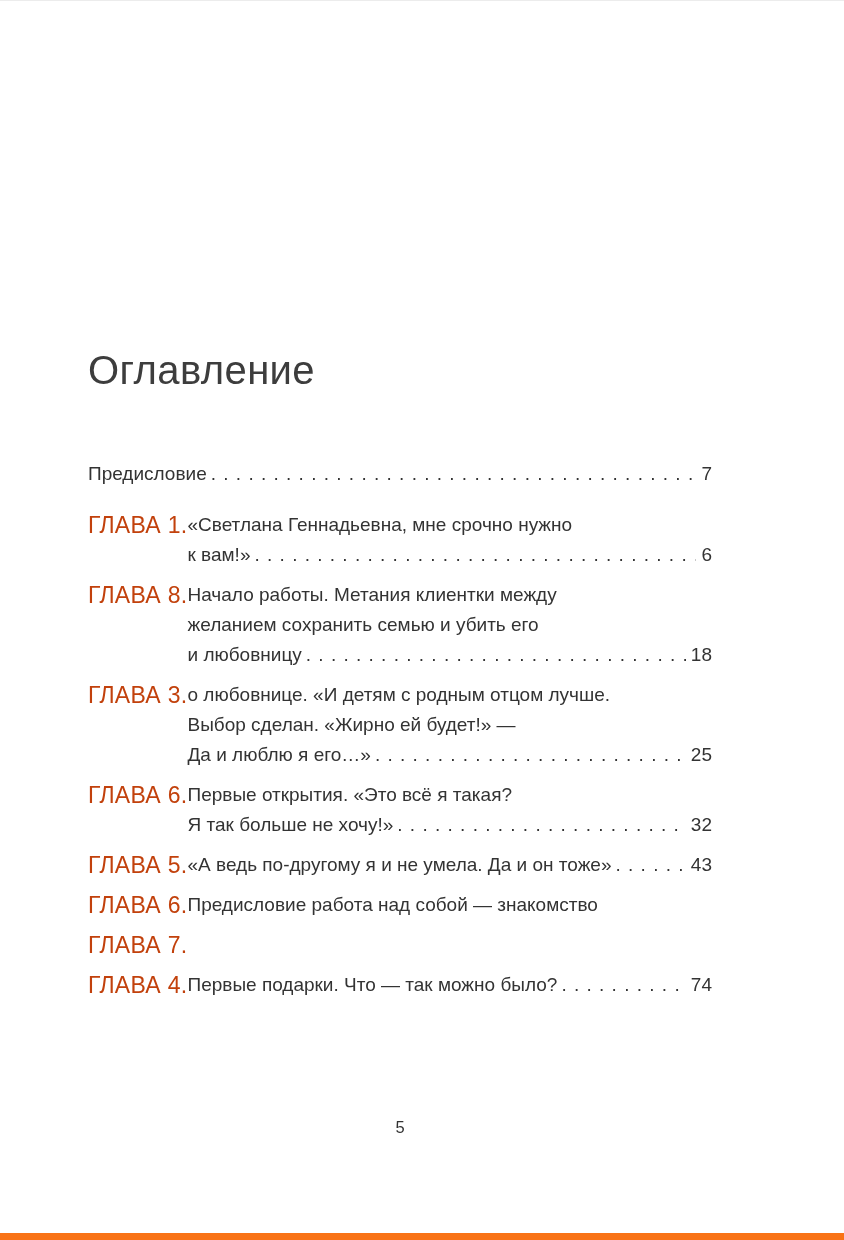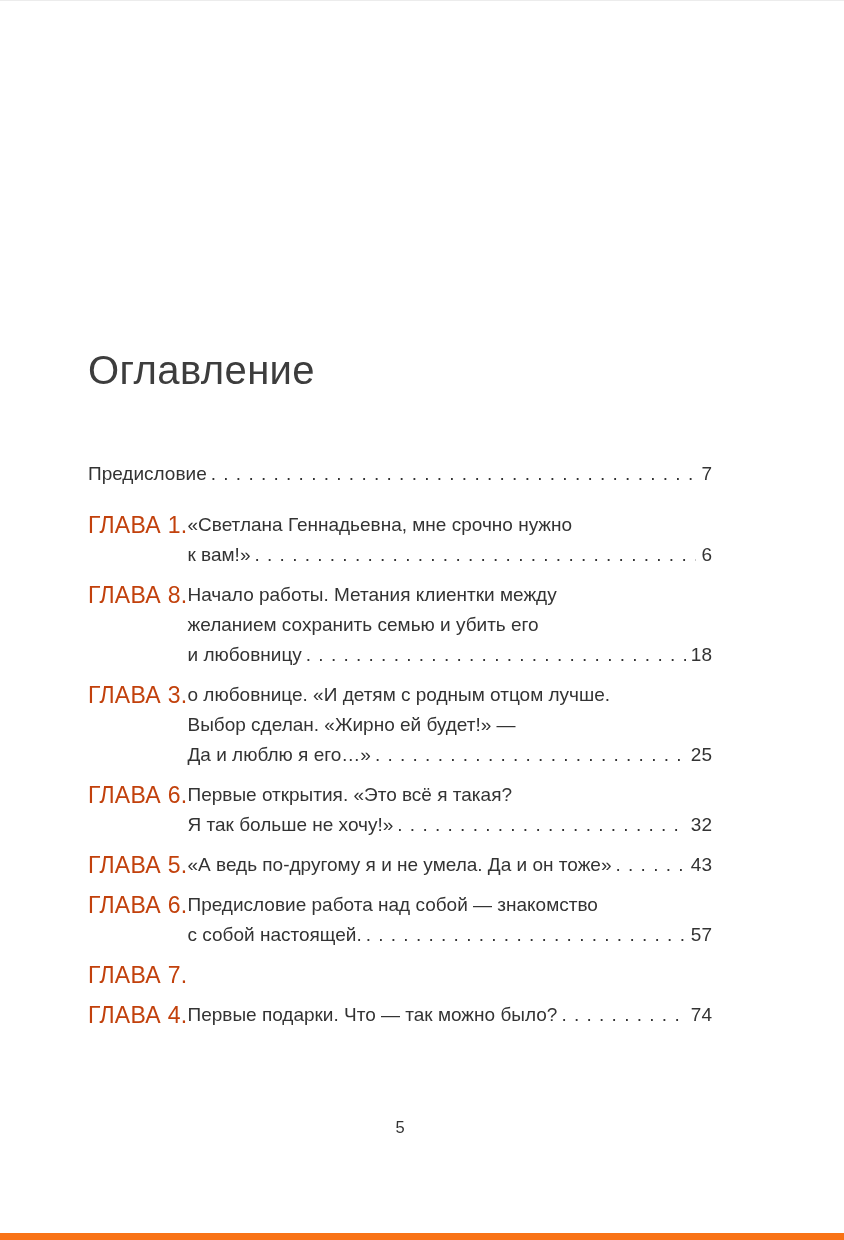--- a/index.html
+++ b/index.html
@@ -168,25 +168,20 @@
               <span class="t">«А ведь по-другому я и не умела. Да и он тоже»</span>
               <span class="dots"></span>
               <span class="pg">43</span>
             </div>
           </div>
         </div>
         <div class="entry">
           <div class="label">ГЛАВА 6.</div>
           <div class="content">
             <div class="line">Предисловие работа над собой — знакомство</div>
-            <div class="line last">
-              <span class="t">с собой настоящей.</span>
-              <span class="dots"></span>
-              <span class="pg">57</span>
-            </div>
           </div>
         </div>
         <div class="entry">
           <div class="label">ГЛАВА 7.</div>
         </div>
         <div class="entry">
           <div class="label">ГЛАВА 4.</div>
           <div class="content">
             <div class="line last">
               <span class="t">Первые подарки. Что — так можно было?</span>

